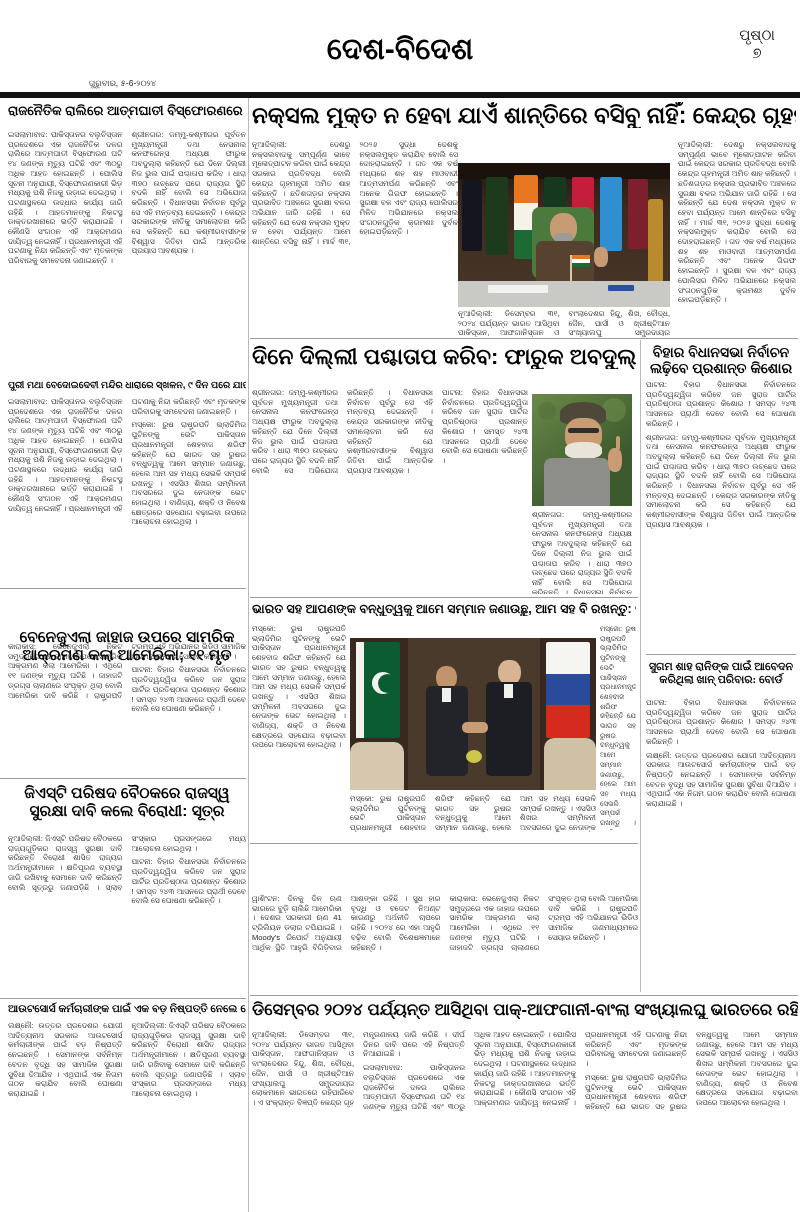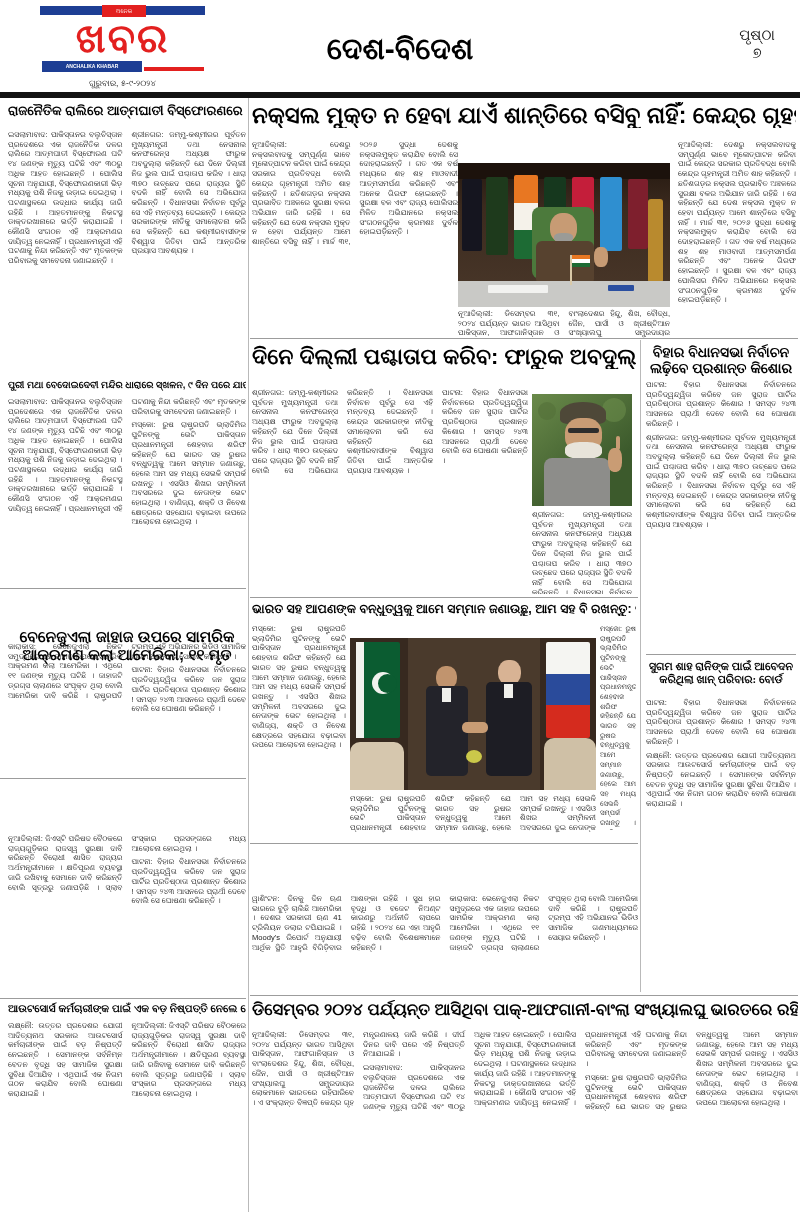--- a/index.html
+++ b/index.html
@@ -15,28 +15,21 @@
   .hline{background:#9c9c9c;height:1px;}
   .blackrule{background:#121212;}
   .photo{overflow:hidden;}
   .ph{position:absolute;}
 </style>
 </head>
 <body>
 
 <div id="page">
 
-  <div class="abs" style="left:40px;top:6px;width:165px;height:66px;">
-    <div class="abs" style="left:0;top:0;width:165px;height:9px;background:#1d3e94;"></div>
-    <div class="abs" style="left:62px;top:-1px;width:44px;height:12px;background:#e3201f;color:#fff;font-size:6px;text-align:center;line-height:12px;overflow:hidden;">ଅନେକ</div>
-    <div class="abs" style="left:0;top:8px;width:165px;height:48px;color:#e3201f;font-size:40px;font-weight:bold;text-align:center;line-height:48px;overflow:hidden;letter-spacing:2px;">ଖବର</div>
-    <div class="abs" style="left:2px;top:55px;width:100px;height:11px;background:#1d3e94;color:#fff;font-size:5px;font-weight:bold;text-align:center;line-height:11px;overflow:hidden;">ANCHALIKA KHABAR</div>
-    <div class="abs" style="left:104px;top:61px;width:60px;height:4px;background:#e3201f;"></div>
-  </div>
-  <div class="abs" style="left:40px;top:78px;width:165px;height:12px;font-size:8.5px;color:#222;text-align:center;overflow:hidden;">ଗୁରୁବାର, ୫-୯-୨୦୨୪</div>
+  <div class="abs" style="left:40px;top:78px;width:165px;height:12px;font-size:8.5px;color:#222;text-align:center;overflow:hidden;">ଗୁରୁବାର, ୫-6-୨୦୨୪</div>
 
   <div class="abs hl center nowrap" style="left:250px;top:32px;width:300px;font-size:30px;">ଦେଶ-ବିଦେଶ</div>
 
   <div class="abs center" style="left:726px;top:26px;width:62px;height:46px;">
     <div style="font-size:15px;color:#111;">ପୃଷ୍ଠା</div>
     <div style="font-size:15px;color:#111;">୭</div>
   </div>
 
   <div class="abs blackrule" style="left:0;top:92px;width:800px;height:6px;"></div>
 
@@ -61,20 +54,21 @@
     <p>ଇସଲାମାବାଦ: ପାକିସ୍ତାନର ବଲୁଚିସ୍ତାନ ପ୍ରଦେଶରେ ଏକ ରାଜନୈତିକ ଦଳର ରାଲିରେ ଆତ୍ମଘାତୀ ବିସ୍ଫୋରଣ ଘଟି ୧୪ ଜଣଙ୍କ ମୃତ୍ୟୁ ଘଟିଛି ଏବଂ ୩୦ରୁ ଅଧିକ ଆହତ ହୋଇଛନ୍ତି । ପୋଲିସ ସୂଚନା ଅନୁଯାୟୀ, ବିସ୍ଫୋରଣକାରୀ ଭିଡ଼ ମଧ୍ୟକୁ ପଶି ନିଜକୁ ଉଡ଼ାଇ ଦେଇଥିଲା । ଘଟଣାସ୍ଥଳରେ ଉଦ୍ଧାର କାର୍ଯ୍ୟ ଜାରି ରହିଛି । ଆହତମାନଙ୍କୁ ନିକଟସ୍ଥ ଡାକ୍ତରଖାନାରେ ଭର୍ତ୍ତି କରାଯାଇଛି । କୌଣସି ସଂଗଠନ ଏହି ଆକ୍ରମଣର ଦାୟିତ୍ୱ ନେଇନାହିଁ । ପ୍ରଧାନମନ୍ତ୍ରୀ ଏହି ଘଟଣାକୁ ନିନ୍ଦା କରିଛନ୍ତି ଏବଂ ମୃତକଙ୍କ ପରିବାରକୁ ସମବେଦନା ଜଣାଇଛନ୍ତି ।</p>
     <p>ମସ୍କୋ: ରୁଷ ରାଷ୍ଟ୍ରପତି ଭ୍ଲାଦିମିର ପୁଟିନଙ୍କୁ ଭେଟି ପାକିସ୍ତାନ ପ୍ରଧାନମନ୍ତ୍ରୀ ଶେହବାଜ ଶରିଫ କହିଛନ୍ତି ଯେ ଭାରତ ସହ ରୁଷର ବନ୍ଧୁତ୍ୱକୁ ଆମେ ସମ୍ମାନ ଜଣାଉଛୁ, ହେଲେ ଆମ ସହ ମଧ୍ୟ ସେଭଳି ସମ୍ପର୍କ ରଖନ୍ତୁ । ଏସସିଓ ଶିଖର ସମ୍ମିଳନୀ ଅବସରରେ ଦୁଇ ନେତାଙ୍କ ଭେଟ ହୋଇଥିଲା । ବାଣିଜ୍ୟ, ଶକ୍ତି ଓ ନିବେଶ କ୍ଷେତ୍ରରେ ସହଯୋଗ ବଢ଼ାଇବା ଉପରେ ଆଲୋଚନା ହୋଇଥିଲା ।</p>
   </div>
 
   <div class="abs hl center" style="left:8px;top:628px;width:238px;height:44px;font-size:15.5px;">ବେନେଜୁଏଲା ଜାହାଜ ଉପରେ ସାମରିକ ଆକ୍ରମଣ କଲା ଆମେରିକା; ୧୧ ମୃତ</div>
   <div class="abs body-block c2" style="left:8px;top:642px;width:238px;height:132px;">
     <p>କାରାକାସ: ଭେନେଜୁଏଲା ନିକଟ ସମୁଦ୍ରରେ ଏକ ଜାହାଜ ଉପରେ ସାମରିକ ଆକ୍ରମଣ କଲା ଆମେରିକା । ଏଥିରେ ୧୧ ଜଣଙ୍କ ମୃତ୍ୟୁ ଘଟିଛି । ଜାହାଜଟି ଡ୍ରଗ୍ସ ଚାଲାଣରେ ସଂପୃକ୍ତ ଥିଲା ବୋଲି ଆମେରିକା ଦାବି କରିଛି । ରାଷ୍ଟ୍ରପତି ଟ୍ରମ୍ପ ଏହି ଅଭିଯାନର ଭିଡିଓ ସାମାଜିକ ଗଣମାଧ୍ୟମରେ ସେୟାର କରିଛନ୍ତି ।</p>
     <p>ପାଟନା: ବିହାର ବିଧାନସଭା ନିର୍ବାଚନରେ ପ୍ରତିଦ୍ୱନ୍ଦ୍ୱିତା କରିବେ ଜନ ସୁରାଜ ପାର୍ଟିର ପ୍ରତିଷ୍ଠାତା ପ୍ରଶାନ୍ତ କିଶୋର ! ସମସ୍ତ ୨୪୩ ଆସନରେ ପ୍ରାର୍ଥୀ ଦେବେ ବୋଲି ସେ ଘୋଷଣା କରିଛନ୍ତି ।</p>
   </div>
 
+  <div class="abs hl center" style="left:8px;top:784px;width:238px;height:46px;font-size:15.5px;">ଜିଏସ୍‌ଟି ପରିଷଦ ବୈଠକରେ ରାଜସ୍ୱ ସୁରକ୍ଷା ଦାବି କଲେ ବିରୋଧୀ: ସୂତ୍ର</div>
   <div class="abs body-block c2" style="left:8px;top:834px;width:238px;height:160px;">
     <p>ନୂଆଦିଲ୍ଲୀ: ଜିଏସ୍‌ଟି ପରିଷଦ ବୈଠକରେ ରାଜ୍ୟଗୁଡ଼ିକର ରାଜସ୍ୱ ସୁରକ୍ଷା ଦାବି କରିଛନ୍ତି ବିରୋଧୀ ଶାସିତ ରାଜ୍ୟର ଅର୍ଥମନ୍ତ୍ରୀମାନେ । କ୍ଷତିପୂରଣ ବ୍ୟବସ୍ଥା ଜାରି ରଖିବାକୁ ସେମାନେ ଦାବି କରିଛନ୍ତି ବୋଲି ସୂତ୍ରରୁ ଜଣାପଡ଼ିଛି । ସ୍ଲାବ ସଂସ୍କାର ପ୍ରସଙ୍ଗରେ ମଧ୍ୟ ଆଲୋଚନା ହୋଇଥିଲା ।</p>
     <p>ପାଟନା: ବିହାର ବିଧାନସଭା ନିର୍ବାଚନରେ ପ୍ରତିଦ୍ୱନ୍ଦ୍ୱିତା କରିବେ ଜନ ସୁରାଜ ପାର୍ଟିର ପ୍ରତିଷ୍ଠାତା ପ୍ରଶାନ୍ତ କିଶୋର ! ସମସ୍ତ ୨୪୩ ଆସନରେ ପ୍ରାର୍ଥୀ ଦେବେ ବୋଲି ସେ ଘୋଷଣା କରିଛନ୍ତି ।</p>
   </div>
 
   <div class="abs hl center nowrap" style="left:8px;top:1002px;width:238px;font-size:10.5px;">ଆଉଟସୋର୍ସ କର୍ମଚାରୀଙ୍କ ପାଇଁ ଏକ ବଡ଼ ନିଷ୍ପତ୍ତି ନେଲେ ଯୋଗୀ ସରକାର</div>
   <div class="abs body-block c2" style="left:8px;top:1021px;width:238px;height:186px;">
     <p>ଲକ୍ଷ୍ନୌ: ଉତ୍ତର ପ୍ରଦେଶର ଯୋଗୀ ଆଦିତ୍ୟନାଥ ସରକାର ଆଉଟସୋର୍ସ କର୍ମଚାରୀଙ୍କ ପାଇଁ ବଡ଼ ନିଷ୍ପତ୍ତି ନେଇଛନ୍ତି । ସେମାନଙ୍କ ସର୍ବନିମ୍ନ ବେତନ ବୃଦ୍ଧି ସହ ସାମାଜିକ ସୁରକ୍ଷା ସୁବିଧା ଦିଆଯିବ । ଏଥିପାଇଁ ଏକ ନିଗମ ଗଠନ କରାଯିବ ବୋଲି ଘୋଷଣା କରାଯାଇଛି ।</p>
     <p>ନୂଆଦିଲ୍ଲୀ: ଜିଏସ୍‌ଟି ପରିଷଦ ବୈଠକରେ ରାଜ୍ୟଗୁଡ଼ିକର ରାଜସ୍ୱ ସୁରକ୍ଷା ଦାବି କରିଛନ୍ତି ବିରୋଧୀ ଶାସିତ ରାଜ୍ୟର ଅର୍ଥମନ୍ତ୍ରୀମାନେ । କ୍ଷତିପୂରଣ ବ୍ୟବସ୍ଥା ଜାରି ରଖିବାକୁ ସେମାନେ ଦାବି କରିଛନ୍ତି ବୋଲି ସୂତ୍ରରୁ ଜଣାପଡ଼ିଛି । ସ୍ଲାବ ସଂସ୍କାର ପ୍ରସଙ୍ଗରେ ମଧ୍ୟ ଆଲୋଚନା ହୋଇଥିଲା ।</p>
   </div>

